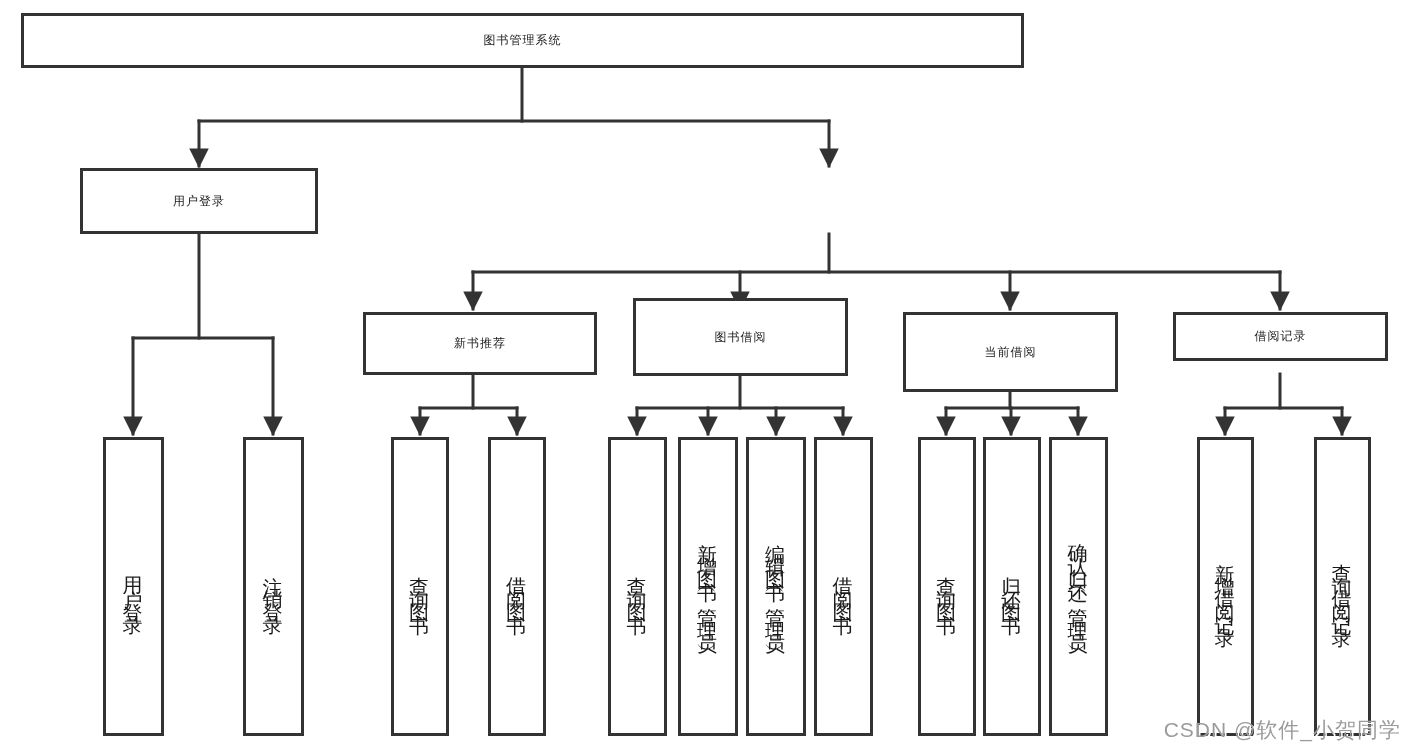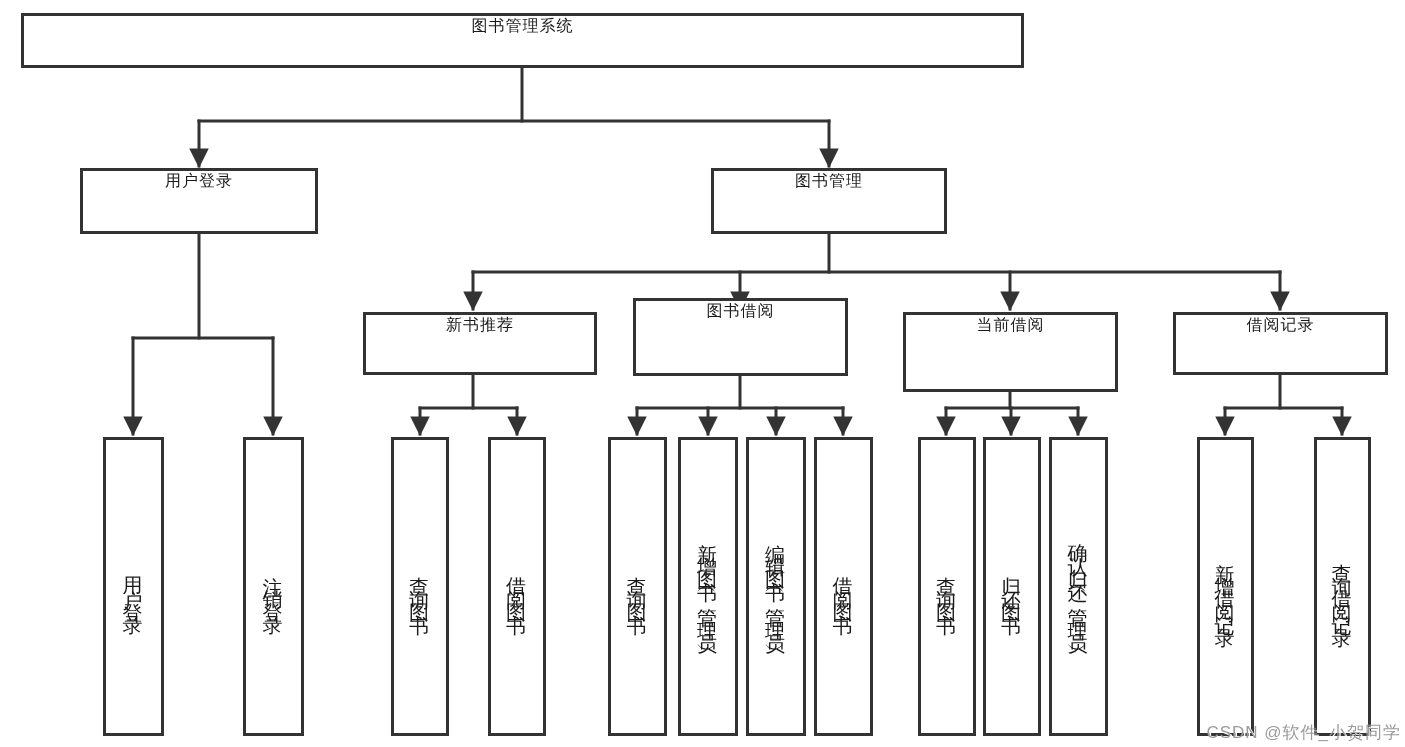--- a/index.html
+++ b/index.html
@@ -16,23 +16,24 @@
     font-family:"Liberation Sans","DejaVu Sans",sans-serif;
     overflow:hidden;
   }
   svg.connectors{position:absolute;left:0;top:0;}
   .node{
     position:absolute;
     box-sizing:border-box;
     border:3px solid var(--line);
     background:#fff;
     display:flex;
+    align-items:center;
     justify-content:center;
     color:var(--text);
-    font-size:16px;
+    font-size:12px;
     letter-spacing:1px;
     white-space:nowrap;
   }
   .vnode{
     position:absolute;
     box-sizing:border-box;
     border:3px solid var(--line);
     background:#fff;
     display:flex;
     align-items:center;
@@ -46,40 +47,40 @@
   }
   
   .n-root{left:21px;top:13px;width:1003px;height:55px;}
   
   .n-ul{left:80px;top:168px;width:238px;height:66px;}
   .n-bm{left:711px;top:168px;width:236px;height:66px;}
   
   .n-nbr{left:363px;top:312px;width:234px;height:63px;}
   .n-bb{left:633px;top:298px;width:215px;height:78px;}
   .n-cb{left:903px;top:312px;width:215px;height:80px;}
-  .n-br{left:1173px;top:312px;width:215px;height:63px;}
+  .n-br{left:1173px;top:312px;width:215px;height:49px;}
   
   .leaf{top:437px;height:299px;}
   .l-a1{left:103px;width:61px;}
   .l-a2{left:243px;width:61px;}
   .l-b1{left:391px;width:58px;}
   .l-b2{left:488px;width:58px;}
   .l-c1{left:608px;width:59px;}
   .l-c2{left:678px;width:60px;}
   .l-c3{left:746px;width:60px;}
   .l-c4{left:814px;width:59px;}
   .l-d1{left:918px;width:58px;}
   .l-d2{left:983px;width:58px;}
   .l-d3{left:1049px;width:59px;}
   .l-e1{left:1197px;width:57px;}
   .l-e2{left:1314px;width:57px;}
   .watermark{
     position:absolute;
     right:4px;bottom:3px;
-    font-size:17px;
+    font-size:21px;
     color:var(--wm);
     text-shadow:2px 2px 0 #ffffff;
     letter-spacing:1px;
     font-family:"Liberation Sans","DejaVu Sans",sans-serif;
   }
 </style>
 </head>
 <body>
 
 <div class="canvas">
@@ -134,23 +135,20 @@
     </g>
   </svg>
 
   <div class="node n-root">
     <span>图书管理系统</span>
   </div>
 
   <div class="node n-ul">
     <span>用户登录</span>
   </div>
-  <div class="node n-bm">
-    <span>图书管理</span>
-  </div>
 
   <div class="node n-nbr">
     <span>新书推荐</span>
   </div>
   <div class="node n-bb">
     <span>图书借阅</span>
   </div>
   <div class="node n-cb">
     <span>当前借阅</span>
   </div>

